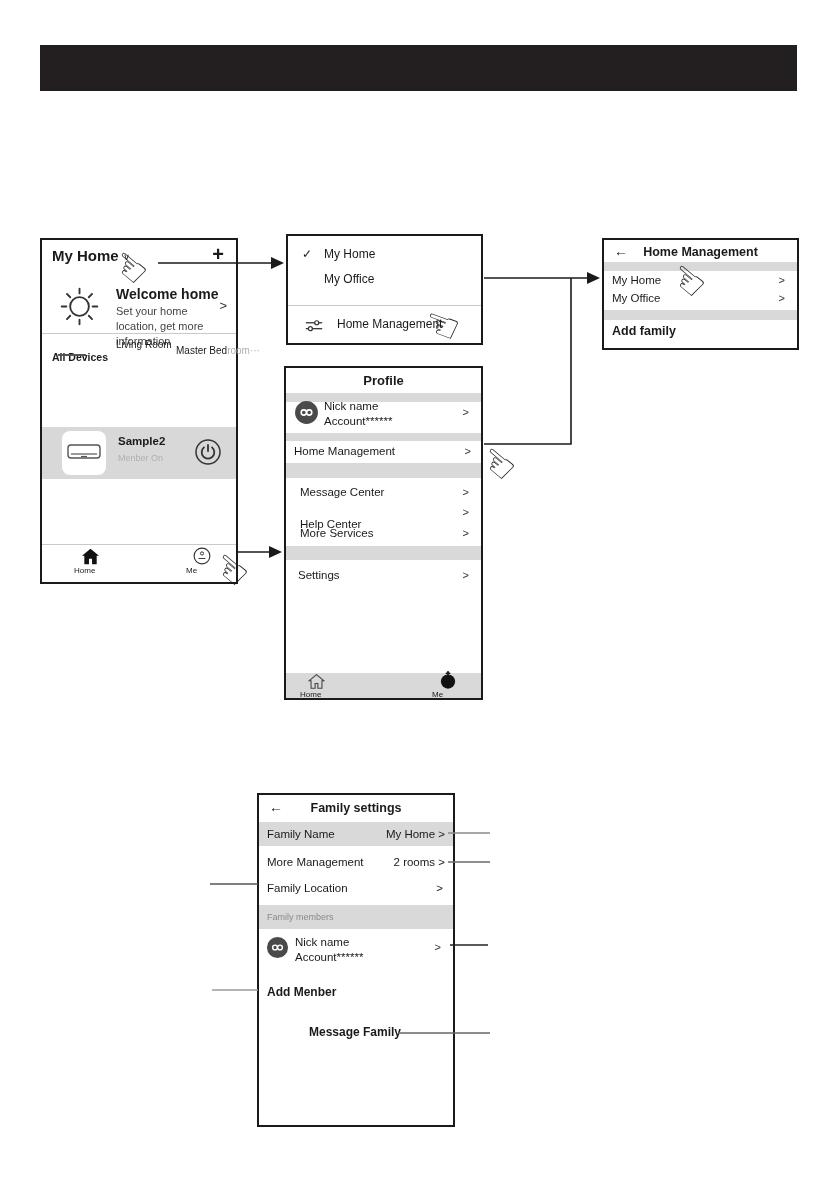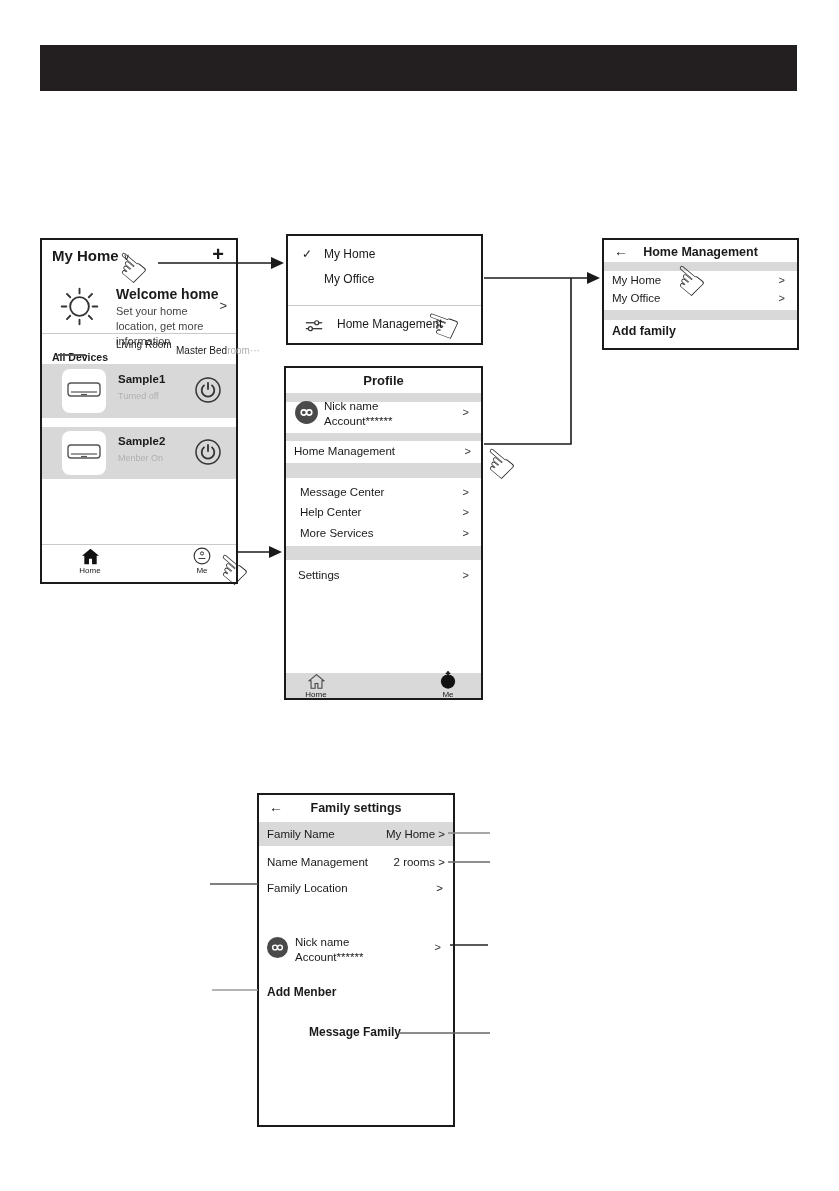--- a/index.html
+++ b/index.html
@@ -8,21 +8,21 @@
   .header-bar{position:absolute;left:40px;top:45px;width:757px;height:46px;background:#231f20;}
   .screen{position:absolute;background:#fff;border:2px solid #1a1a1a;box-sizing:border-box;}
   .abs{position:absolute;}
   .band{position:absolute;left:0;right:0;background:#d9d9d9;}
   .divider{position:absolute;left:0;right:0;height:1px;background:#c9c9c9;}
   .b{font-weight:bold;}
   .muted{color:#b0b0b0;}
   .chev{color:#333;font-size:11px;}
   .row-label{font-size:11.5px;}
   .small{font-size:11px;color:#444;line-height:1.35;}
-  .navlabel{font-size:8px;display:block;text-align:center;margin-top:1px;}
+  .navlabel{font-size:8px;display:block;text-align:left;margin-top:1px;}
   .card{position:absolute;left:0;right:0;background:#d8d8d8;}
   .whitesq{position:absolute;background:#fff;border-radius:8px;}
   .hand{position:absolute;font-family:"DejaVu Sans",sans-serif;color:#1a1a1a;
         display:inline-block;line-height:1;z-index:30;}
   .overlay{position:absolute;left:0;top:0;z-index:20;pointer-events:none;}
   svg{display:block;}
   .grayband-label{font-size:9px;color:#8a8a8a;}
 </style>
 </head>
 <body>
@@ -57,36 +57,20 @@
 
     <div class="divider" style="top:93px;"></div>
 
     <div class="abs b" style="left:10px;top:98px;font-size:10.5px;margin-top:13px;">All Devices</div>
     <div class="abs" style="left:16px;top:114px;width:28px;height:2px;background:#555;"></div>
     <div class="abs" style="left:74px;top:99px;font-size:10px;">Living Room</div>
     <div class="abs" style="left:134px;top:99px;font-size:10px;white-space:nowrap;margin-top:6px;">
       <span>Master Bed</span><span class="muted">room···</span>
     </div>
 
-    <div class="card" style="top:124px;height:54px;">
-      <div class="whitesq" style="left:20px;top:5px;width:44px;height:44px;">
-        <svg width="44" height="44" viewBox="0 0 44 44">
-          <rect x="6" y="14" width="32" height="13" rx="3" fill="none" stroke="#555" stroke-width="1.4"></rect>
-          <line x1="9" y1="23" x2="35" y2="23" stroke="#555" stroke-width="1.2"></line>
-          <line x1="19" y1="25.5" x2="25" y2="25.5" stroke="#555" stroke-width="1.2"></line>
-        </svg>
-      </div>
-      <div class="abs b" style="left:76px;top:9px;font-size:11.5px;">Sample1</div>
-      <div class="abs" style="left:76px;top:27px;font-size:9px;color:#b0b0b0;">Turned off</div>
-      <svg class="abs" style="right:14px;top:12px;" width="28" height="28" viewBox="0 0 28 28">
-        <circle cx="14" cy="14" r="12" fill="none" stroke="#333" stroke-width="1.5"></circle>
-        <line x1="14" y1="7" x2="14" y2="13" stroke="#333" stroke-width="1.8" stroke-linecap="round"></line>
-        <path d="M10 9.4 A6.3 6.3 0 1 0 18 9.4" fill="none" stroke="#333" stroke-width="1.8" stroke-linecap="round"></path>
-      </svg>
-    </div>
 
     <div class="card" style="top:187px;height:52px;">
       <div class="whitesq" style="left:20px;top:4px;width:44px;height:44px;">
         <svg width="44" height="44" viewBox="0 0 44 44">
           <rect x="6" y="14" width="32" height="13" rx="3" fill="none" stroke="#555" stroke-width="1.4"></rect>
           <line x1="9" y1="23" x2="35" y2="23" stroke="#555" stroke-width="1.2"></line>
           <line x1="19" y1="25.5" x2="25" y2="25.5" stroke="#555" stroke-width="1.2"></line>
         </svg>
       </div>
       <div class="abs b" style="left:76px;top:8px;font-size:11.5px;">Sample2</div>
@@ -154,21 +138,21 @@
     <div class="abs row-label" style="left:38px;top:47px;">Account******</div>
     <div class="abs chev" style="right:12px;top:38px;">&gt;</div>
 
     <div class="band" style="top:65px;height:8px;"></div>
     <div class="abs row-label" style="left:8px;top:77px;">Home Management</div>
     <div class="abs chev" style="right:10px;top:77px;">&gt;</div>
     <div class="band" style="top:95px;height:15px;"></div>
 
     <div class="abs row-label" style="left:14px;top:118px;">Message Center</div>
     <div class="abs chev" style="right:12px;top:118px;">&gt;</div>
-    <div class="abs row-label" style="left:14px;top:138px;">Help Center</div>
+    <div class="abs row-label" style="left:14px;top:150px;">Help Center</div>
     <div class="abs chev" style="right:12px;top:138px;">&gt;</div>
     <div class="abs row-label" style="left:14px;top:159px;">More Services</div>
     <div class="abs chev" style="right:12px;top:159px;">&gt;</div>
 
     <div class="band" style="top:178px;height:14px;"></div>
     <div class="abs row-label" style="left:12px;top:201px;">Settings</div>
     <div class="abs chev" style="right:12px;top:201px;">&gt;</div>
 
     <div class="band" style="top:305px;height:25px;"></div>
     <div class="abs" style="left:14px;top:306px;width:32px;text-align:center;">
@@ -188,26 +172,29 @@
   </div>
 
   <div class="screen" style="left:257px;top:793px;width:198px;height:334px;">
     <div class="abs b" style="left:10px;top:4px;font-size:14px;">←</div>
     <div class="abs b" style="left:0;right:0;top:6px;text-align:center;font-size:12.5px;">Family settings</div>
 
     <div class="band" style="top:27px;height:24px;"></div>
     <div class="abs row-label" style="left:8px;top:33px;">Family Name</div>
     <div class="abs row-label" style="right:8px;top:33px;">My Home &gt;</div>
 
-    <div class="abs row-label" style="left:8px;top:61px;">Name Management</div>
+    <div class="abs row-label" style="left:8px;top:61px;">More Management</div>
     <div class="abs row-label" style="right:8px;top:61px;">2 rooms &gt;</div>
 
     <div class="abs row-label" style="left:8px;top:87px;">Family Location</div>
     <div class="abs row-label" style="right:10px;top:87px;">&gt;</div>
 
+    <div class="band" style="top:110px;height:24px;">
+      <span class="abs grayband-label" style="left:8px;top:7px;">Family members</span>
+    </div>
 
     <svg class="abs" style="left:7px;top:141px;" width="23" height="23" viewBox="0 0 24 24">
       <circle cx="12" cy="12" r="11" fill="#4a4a4a"></circle>
       <circle cx="9.4" cy="12" r="2.5" fill="none" stroke="#fff" stroke-width="1.5"></circle>
       <circle cx="14.6" cy="12" r="2.5" fill="none" stroke="#fff" stroke-width="1.5"></circle>
     </svg>
     <div class="abs row-label" style="left:36px;top:141px;">Nick name</div>
     <div class="abs row-label" style="left:36px;top:156px;">Account******</div>
     <div class="abs chev" style="right:12px;top:146px;">&gt;</div>
 

